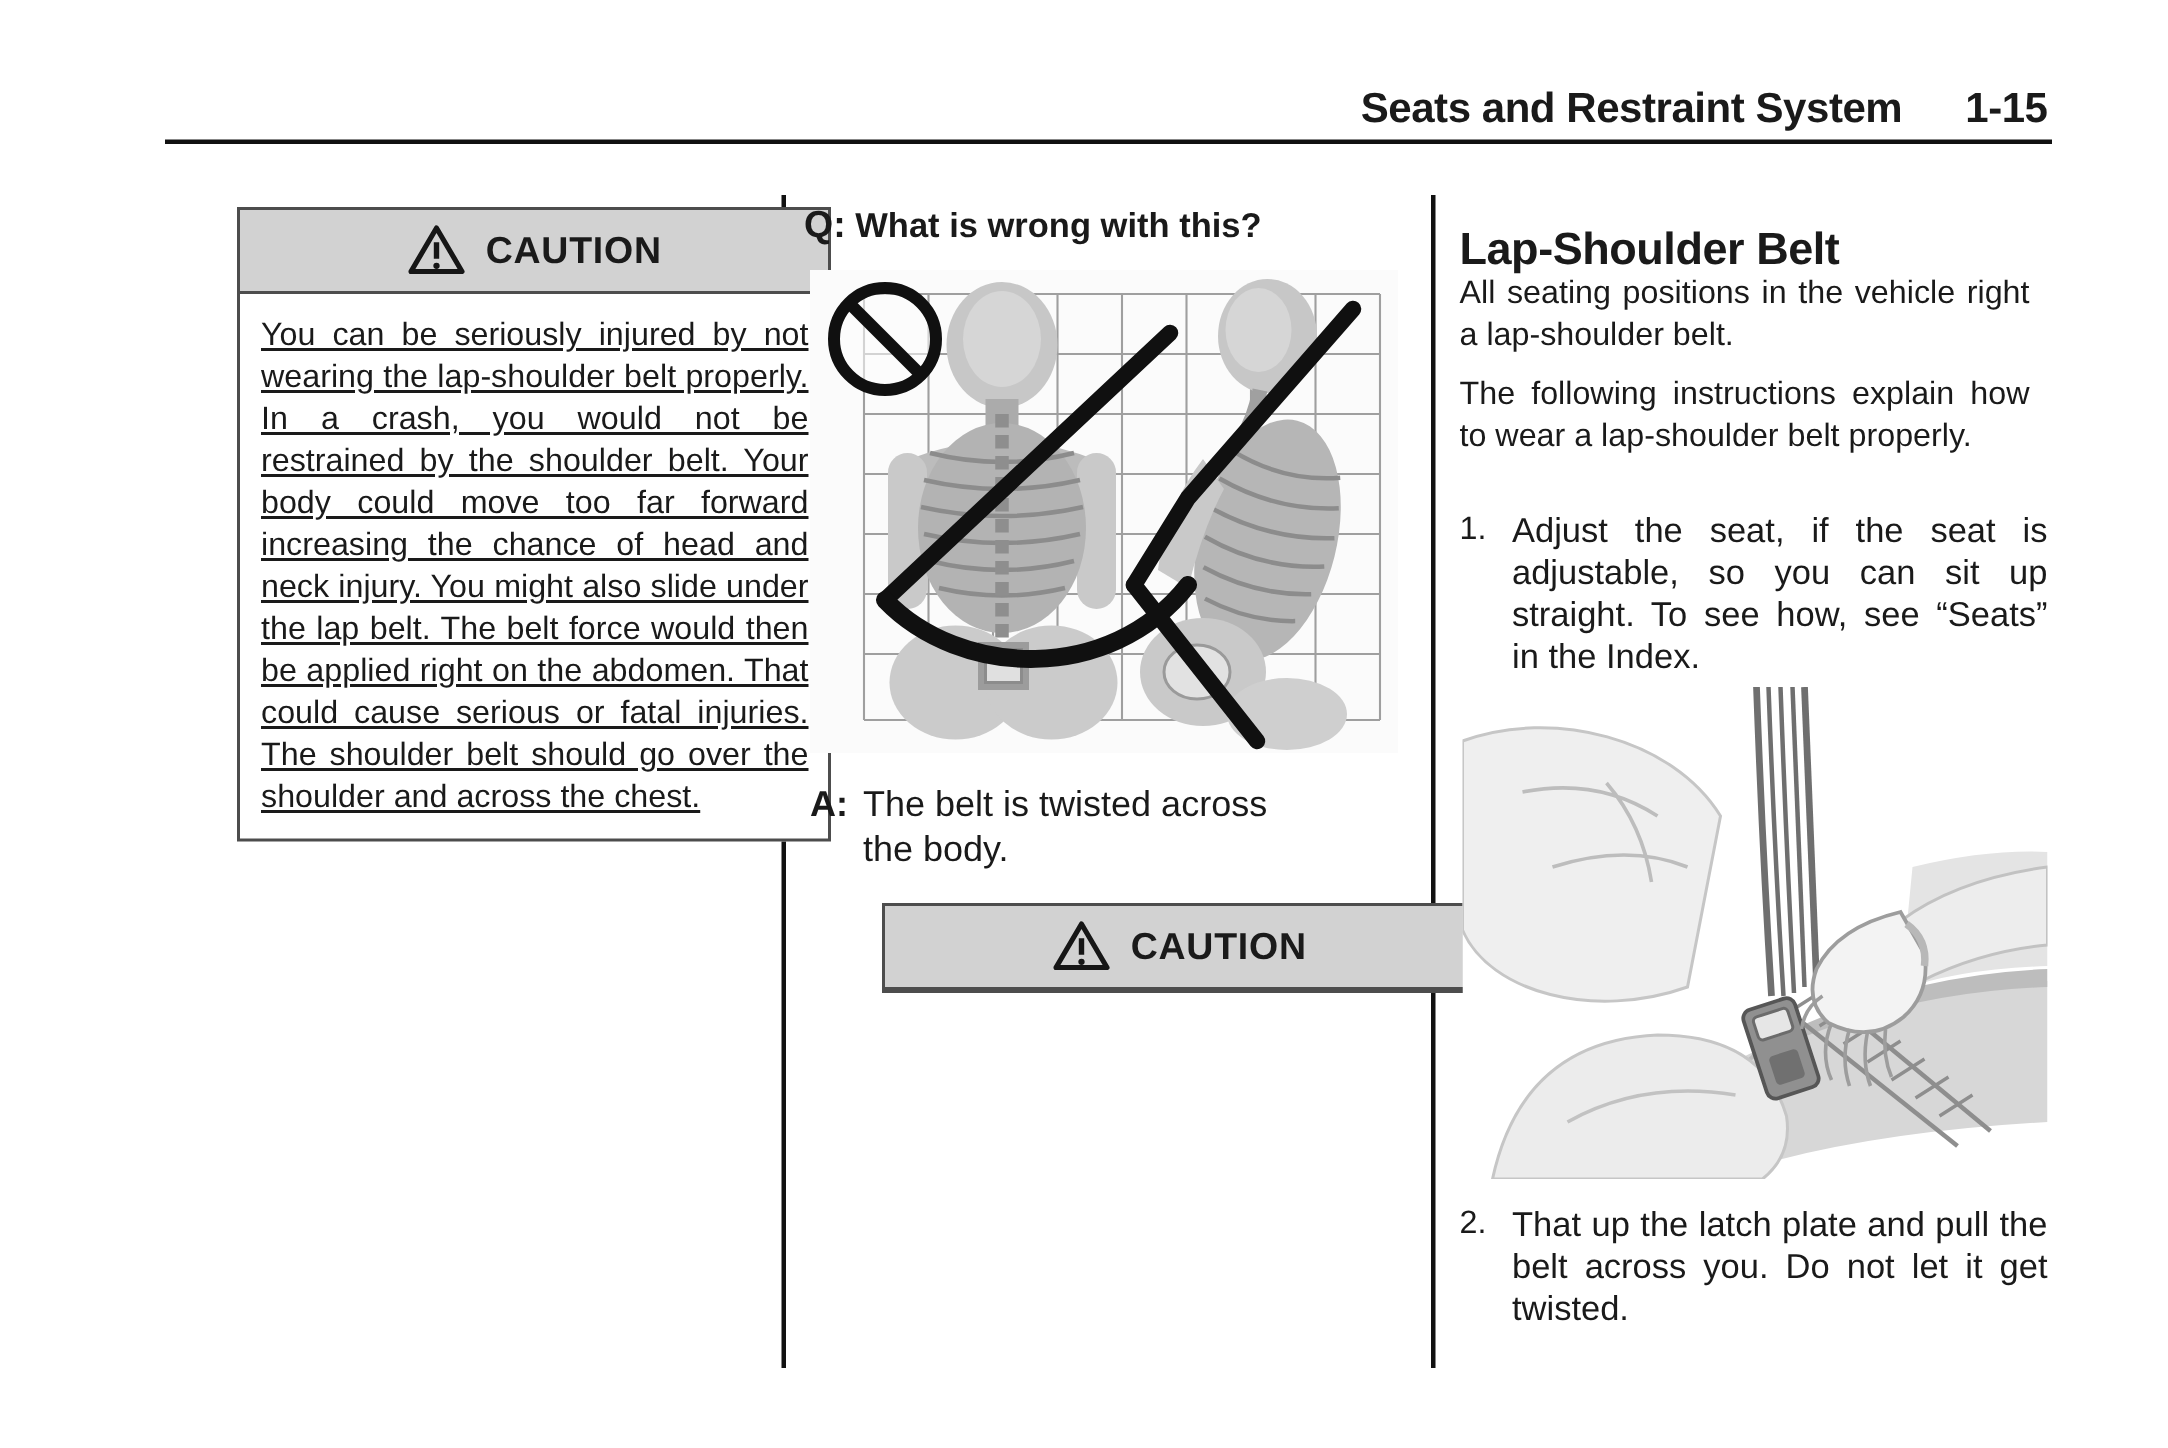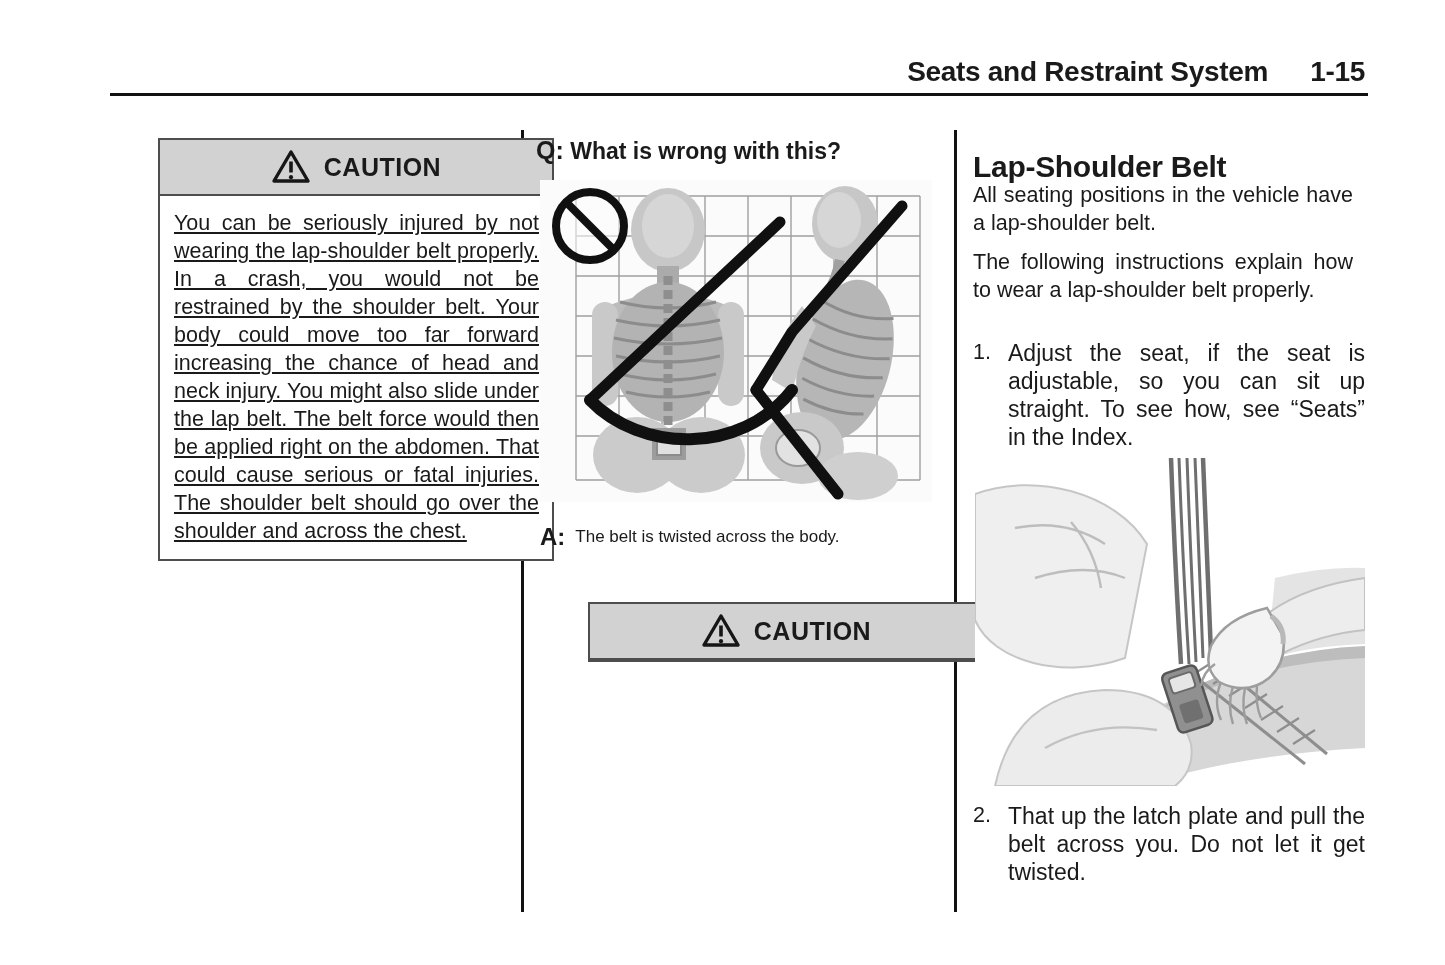--- a/index.html
+++ b/index.html
@@ -36,21 +36,21 @@
   .warn-icon { width:40px; height:36px; flex:0 0 auto; }
 
   .q-heading { position:absolute; left:536px; top:136px; font-size:23px; font-weight:bold; }
   .q-heading .prefix { font-size:25px; }
 
   .fig1 { position:absolute; left:540px; top:180px; width:392px; height:322px; }
   .fig2 { position:absolute; left:975px; top:458px; width:390px; height:328px; }
 
   .answer { position:absolute; left:540px; top:522px; display:flex; gap:10px; }
   .answer .prefix { font-weight:bold; font-size:24px; line-height:30px; }
-  .answer .a-text { font-size:17px; line-height:30px; width:272px; }
+  .answer .a-text { font-size:24px; line-height:30px; width:272px; }
 
   .section-heading { position:absolute; left:973px; top:130px; font-size:30px; font-weight:bold; letter-spacing:-0.3px;margin-top:20px; }
   .para { position:absolute; left:973px; width:380px; font-size:21.5px; line-height:27.5px; text-align:justify; }
   .para-1 { top:182px; }
   .para-2 { top:249px; }
 
   .step { position:absolute; left:973px; width:392px; display:flex; }
   .step .num { width:35px; flex:0 0 auto; font-size:21.5px; line-height:27.5px; }
   .step .step-text { font-size:23px; line-height:28px; flex:1; text-align:justify; }
   .step-1 { top:339px; }
@@ -176,21 +176,21 @@
       <path d="M20 3 L37 32 L3 32 Z" fill="none" stroke="#161616" stroke-width="3.4" stroke-linejoin="round"></path>
       <line x1="20" y1="12.5" x2="20" y2="23.5" stroke="#161616" stroke-width="3.6"></line>
       <circle cx="20" cy="28.2" r="2.1" fill="#161616"></circle>
     </svg>
     <span>CAUTION</span>
   </div>
 </div>
 
 <div class="section-heading">Lap-Shoulder Belt</div>
 
-<div class="para para-1">All seating positions in the vehicle have a lap-shoulder belt.</div>
+<div class="para para-1">All seating positions in the vehicle right a lap-shoulder belt.</div>
 <div class="para para-2">The following instructions explain how to wear a lap-shoulder belt properly.</div>
 
 <div class="step step-1">
   <span class="num">1.</span>
   <span class="step-text">Adjust the seat, if the seat is adjustable, so you can sit up straight. To see how, see “Seats” in the Index.</span>
 </div>
 
 <svg class="fig2" viewBox="0 0 390 328" aria-label="Hand picking up the seat belt latch plate and pulling the belt across the body">
   <rect x="0" y="0" width="390" height="328" fill="#ffffff"></rect>
 

